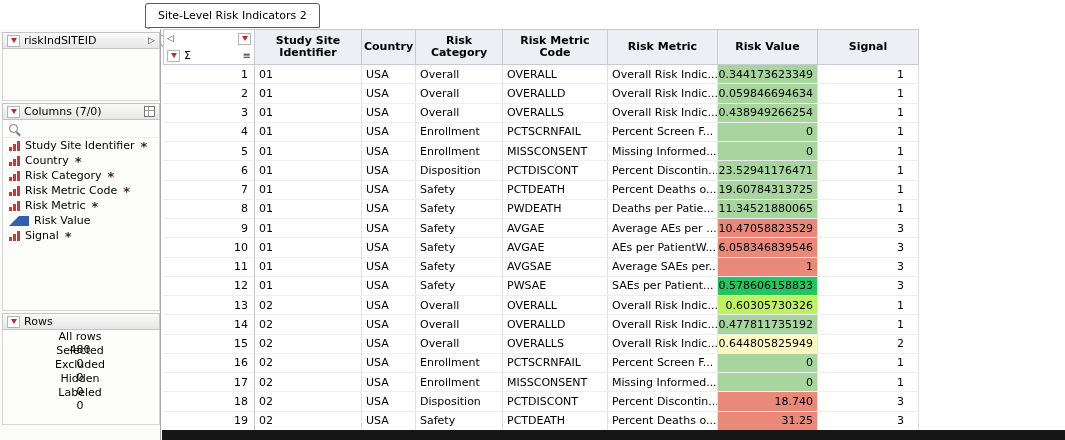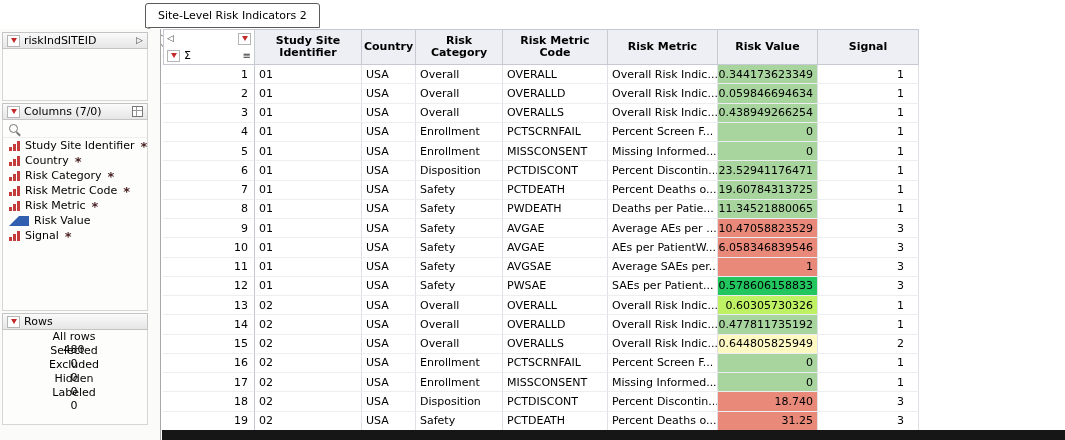--- a/index.html
+++ b/index.html
@@ -17,21 +17,21 @@
   }
   .conn{position:absolute;height:1px;background:#9a9a9a;transform-origin:left center;}
   .conn1{left:147px;top:27px;width:18px;transform:rotate(28deg);}
   .conn2{left:147px;top:27px;width:25px;transform:rotate(50deg);}
 
   
   .sidebar{
     position:absolute;left:0;top:29px;width:161px;height:411px;
     background:#fbfbfa;border-right:1px solid #a8a8a8;box-sizing:border-box;
   }
-  .panel{position:absolute;left:2px;right:12px;}
+  .panel{position:absolute;left:2px;right:0;}
   .panel-table{top:3px;height:69px;}
   .panel-columns{top:74px;height:208px;}
   .panel-rows{top:284px;height:112px;}
   .panel-header{
     position:absolute;top:0;left:0;right:0;height:17px;box-sizing:border-box;
     display:flex;align-items:center;gap:4px;padding:0 4px;
     background:linear-gradient(#fafafa,#e6e6e6);border:1px solid #c4c4c4;
   }
   .panel-title{flex:1;white-space:nowrap;overflow:hidden;}
   .panel-body{

